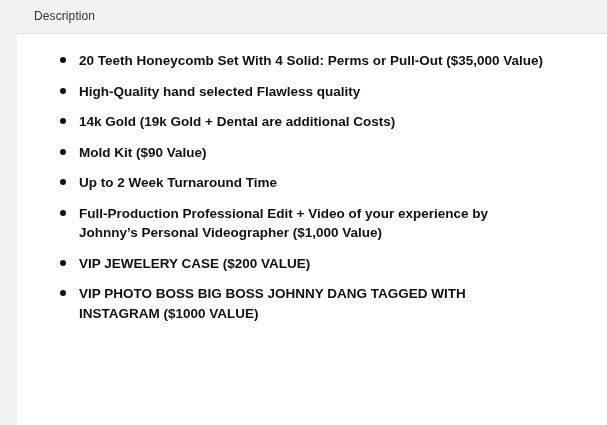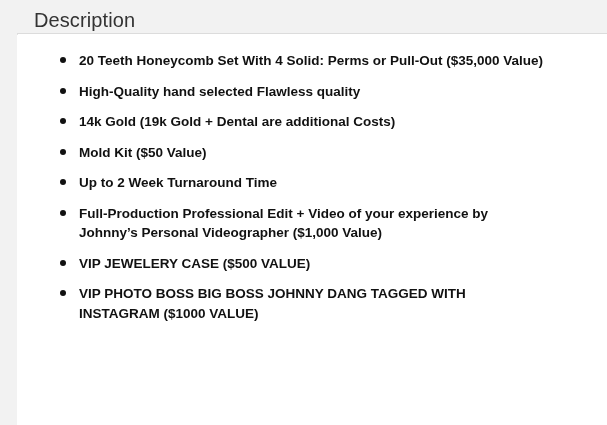--- a/index.html
+++ b/index.html
@@ -36,21 +36,21 @@
     width: 590px;
     height: 34px;
     background: #f2f2f2;
     border-bottom: 1px solid #dcdcdc;
     box-sizing: border-box;
   }
   .header-title {
     position: absolute;
     left: 17px;
     top: 9px;
-    font-size: 20px;
+    font-size: 12px;
     color: #333333;
     font-family: "Liberation Sans", sans-serif;
     letter-spacing: 0.1px;
   }
   .content {
     position: absolute;
     left: 17px;
     top: 35px;
     width: 590px;
     height: 390px;
@@ -91,21 +91,21 @@
 
   <div class="header">
     <div class="header-title">Description</div>
   </div>
 
   <div class="content">
     <ul class="bullets">
       <li><span class="dot"></span><span>20 Teeth Honeycomb Set With 4 Solid: Perms or Pull-Out ($35,000 Value)</span></li>
       <li><span class="dot"></span><span>High-Quality hand selected Flawless quality</span></li>
       <li><span class="dot"></span><span>14k Gold (19k Gold + Dental are additional Costs)</span></li>
-      <li><span class="dot"></span><span>Mold Kit ($50 Value)</span></li>
+      <li><span class="dot"></span><span>Mold Kit ($90 Value)</span></li>
       <li><span class="dot"></span><span>Up to 2 Week Turnaround Time</span></li>
       <li><span class="dot"></span><span>Full-Production Professional Edit + Video of your experience by Johnny’s Personal Videographer ($1,000 Value)</span></li>
-      <li><span class="dot"></span><span>VIP JEWELERY CASE ($500 VALUE)</span></li>
+      <li><span class="dot"></span><span>VIP JEWELERY CASE ($200 VALUE)</span></li>
       <li><span class="dot"></span><span>VIP PHOTO BOSS BIG BOSS JOHNNY DANG TAGGED WITH  INSTAGRAM ($1000 VALUE)</span></li>
     </ul>
   </div>
 
 </div>
 
 </body></html>

